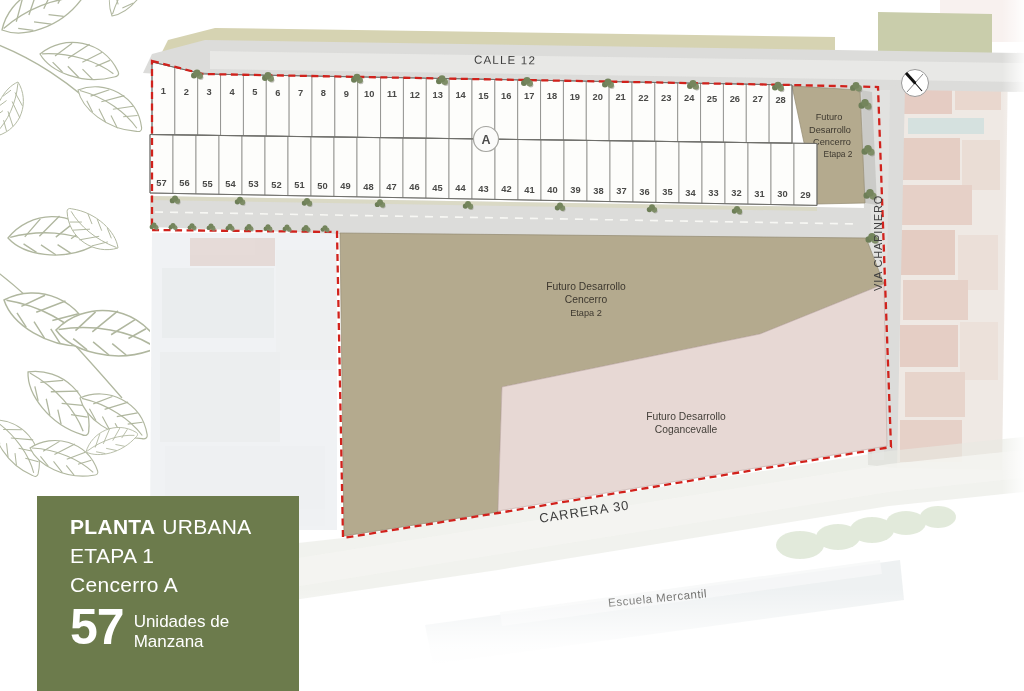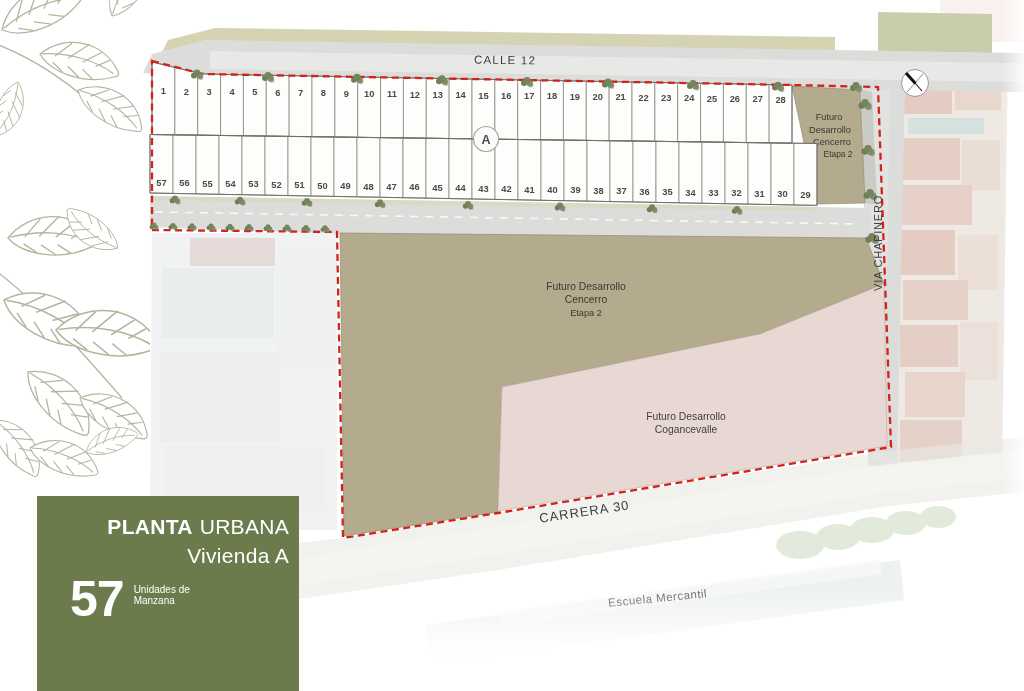--- a/index.html
+++ b/index.html
@@ -7,26 +7,26 @@
   .page{position:relative;width:1024px;height:691px;overflow:hidden;background:#fff;}
   .leaves{position:absolute;left:0;top:0;z-index:1;}
   .map{position:absolute;left:120px;top:0;z-index:2;}
   svg text{font-family:"Liberation Sans", sans-serif;}
   .fade-bottom{position:absolute;left:120px;top:588px;width:904px;height:103px;z-index:5;
     background:linear-gradient(to bottom, rgba(255,255,255,0) 0%, rgba(255,255,255,.9) 55%, #fff 78%);pointer-events:none;}
   .fade-right{position:absolute;left:1002px;top:0;width:22px;height:691px;z-index:5;
     background:linear-gradient(to right, rgba(255,255,255,0), rgba(255,255,255,.85));pointer-events:none;}
   .panel{position:absolute;left:37px;top:496px;width:262px;height:195px;z-index:10;
     color:#fff;box-sizing:border-box;padding:17px 10px 0 33px;}
-  .panel .line{font-size:21px;line-height:1.37;letter-spacing:.3px;font-weight:400;text-align:right;}
+  .panel .line{font-size:21px;line-height:1.37;letter-spacing:.3px;font-weight:400;}
   .panel .bold{font-weight:700;}
   .panel .light{margin-left:.33em;}
   .units{display:flex;align-items:flex-start;margin-top:5px;}
   .units .big{font-size:50px;font-weight:800;line-height:.92;letter-spacing:-1px;}
-  .units-label{font-size:10px;line-height:1.13;margin:8px 0 0 10px;font-weight:400;}
+  .units-label{font-size:17px;line-height:1.13;margin:8px 0 0 10px;font-weight:400;}
 </style>
 </head>
 <body>
 
 <div class="page">
 
   <svg class="leaves" width="150" height="691" viewBox="0 0 150 691">
     <defs>
       <g id="leaf">
         <path d="M0,0 C16,-30 58,-40 86,-14 C88,-12 88,-9 84,-7 C56,14 18,14 0,0 Z"></path>
@@ -477,21 +477,22 @@
       <line x1="0" y1="0" x2="7" y2="8" stroke="#111" stroke-width="1.1"></line>
       <circle r="1.2" fill="#111"></circle>
     </g>
   </svg>
 
   <div class="fade-bottom"></div>
   <div class="fade-right"></div>
 
   <div class="panel" style="background: rgb(108, 123, 76);">
     <div class="line"><span class="bold">PLANTA</span><span class="light">URBANA</span></div>
-    <div class="line">Vivienda A</div>
+    <div class="line">ETAPA 1</div>
+    <div class="line">Cencerro A</div>
     <div class="units">
       <span class="big">57</span>
       <span class="units-label">
         <div>Unidades de</div>
         <div>Manzana</div>
       </span>
     </div>
   </div>
 </div>
 

